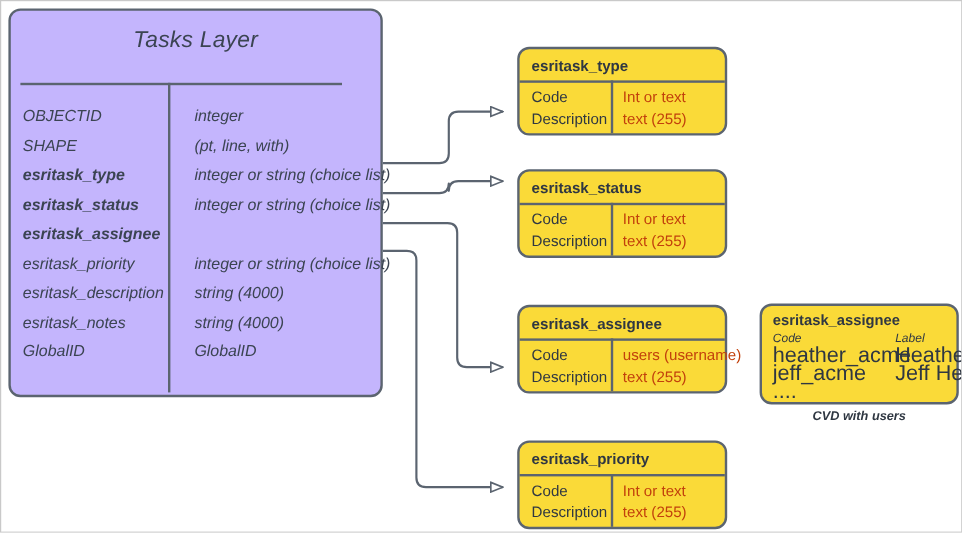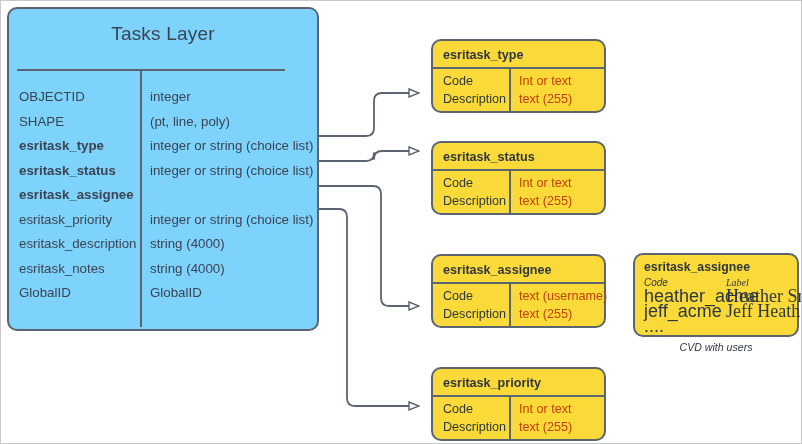--- a/index.html
+++ b/index.html
@@ -19,24 +19,25 @@
   
   #wires{
     position:absolute;
     left:0;top:0;
     width:802px;height:444px;
     pointer-events:none;
   }
   
   .entity{
     position:absolute;
-    background:#7dd3fc;
+    background:#c4b5fd;
     border:2px solid #5b6470;
     border-radius:10px;
     box-sizing:border-box;
+    font-style:italic;
   }
   #tasks-layer{
     left:6px;
     top:6px;
     width:312px;
     height:324px;
   }
   .entity-title{
     position:absolute;
     left:0;right:0;
@@ -74,21 +75,21 @@
     font-size:13.3px;
     color:#3b4452;
     white-space:nowrap;
   }
   .row .fname{
     position:absolute;
     left:10px;
   }
   .row .ftype{
     position:absolute;
-    left:141px;
+    left:153px;
   }
   .row.bold .fname{font-weight:bold;}
 
   
   .dom{
     position:absolute;
     background:#fada38;
     border:2px solid #5b6470;
     border-radius:10px;
     box-sizing:border-box;
@@ -165,30 +166,31 @@
     color:#2f3742;
     white-space:nowrap;
   }
   .cvd-row.hdr{
     font-size:10px;
     font-style:italic;
     height:13px;
     line-height:13px;
   }
   .cvd-row .c1{position:absolute;left:0;}
-  .cvd-row .c2{position:absolute;left:82px;font-family:Liberation Serif, serif;}
+  .cvd-row .c2{position:absolute;left:102px;}
   #cvd-caption{
     position:absolute;
     left:632px;
     top:340px;
     width:166px;
     text-align:center;
     font-size:10.6px;
     font-style:italic;
     color:#2f3742;
+    font-weight:bold;
   }
 </style>
 </head>
 <body>
 
 <div id="canvas">
 
   <svg id="wires" viewBox="0 0 802 444" xmlns="http://www.w3.org/2000/svg">
     <defs>
       <marker id="arrowOpen" markerWidth="12" markerHeight="10" refX="11" refY="5" orient="auto" markerUnits="userSpaceOnUse">
@@ -214,21 +216,21 @@
 
     <div class="rows">
 
       <div class="row">
         <span class="fname">OBJECTID</span>
         <span class="ftype">integer</span>
       </div>
 
       <div class="row">
         <span class="fname">SHAPE</span>
-        <span class="ftype">(pt, line, poly)</span>
+        <span class="ftype">(pt, line, with)</span>
       </div>
 
       <div class="row bold">
         <span class="fname">esritask_type</span>
         <span class="ftype">integer or string (choice list)</span>
       </div>
 
       <div class="row bold">
         <span class="fname">esritask_status</span>
         <span class="ftype">integer or string (choice list)</span>
@@ -292,21 +294,21 @@
 
   <div class="dom" id="dom-assignee" style="left:430px;top:253px;width:175px;height:74px;">
     <div class="dom-title">esritask_assignee</div>
     <div class="dom-rule"></div>
     <div class="dom-vrule"></div>
     <div class="dom-left">
       <div>Code</div>
       <div>Description</div>
     </div>
     <div class="dom-right">
-      <div>text  (username)</div>
+      <div>users  (username)</div>
       <div>text (255)</div>
     </div>
   </div>
 
   <div class="dom" id="dom-priority" style="left:430px;top:366px;width:175px;height:74px;">
     <div class="dom-title">esritask_priority</div>
     <div class="dom-rule"></div>
     <div class="dom-vrule"></div>
     <div class="dom-left">
       <div>Code</div>

